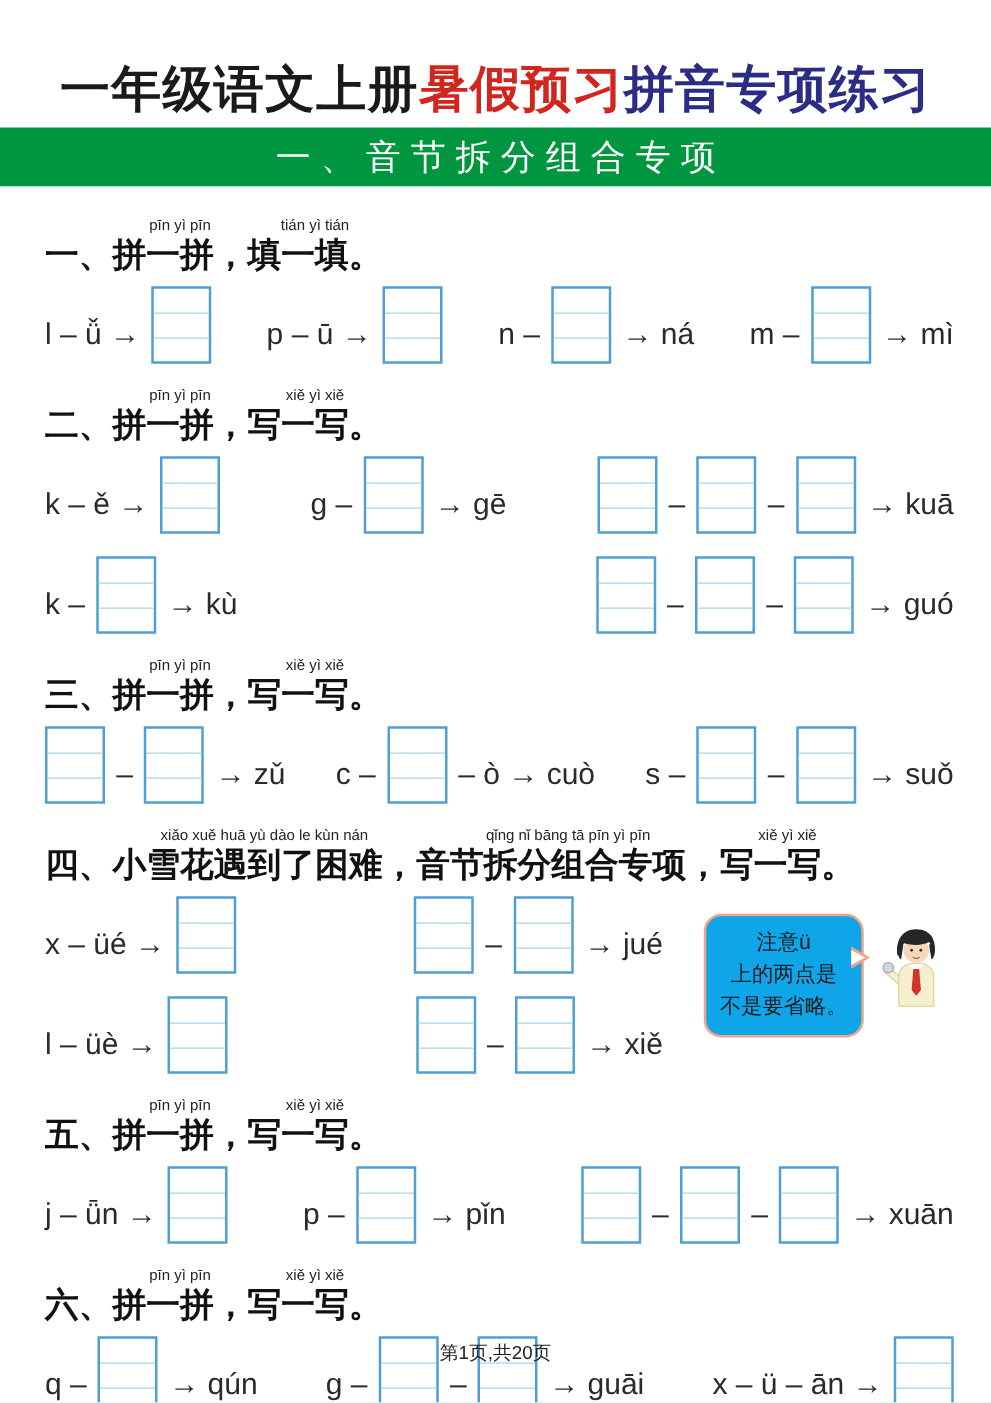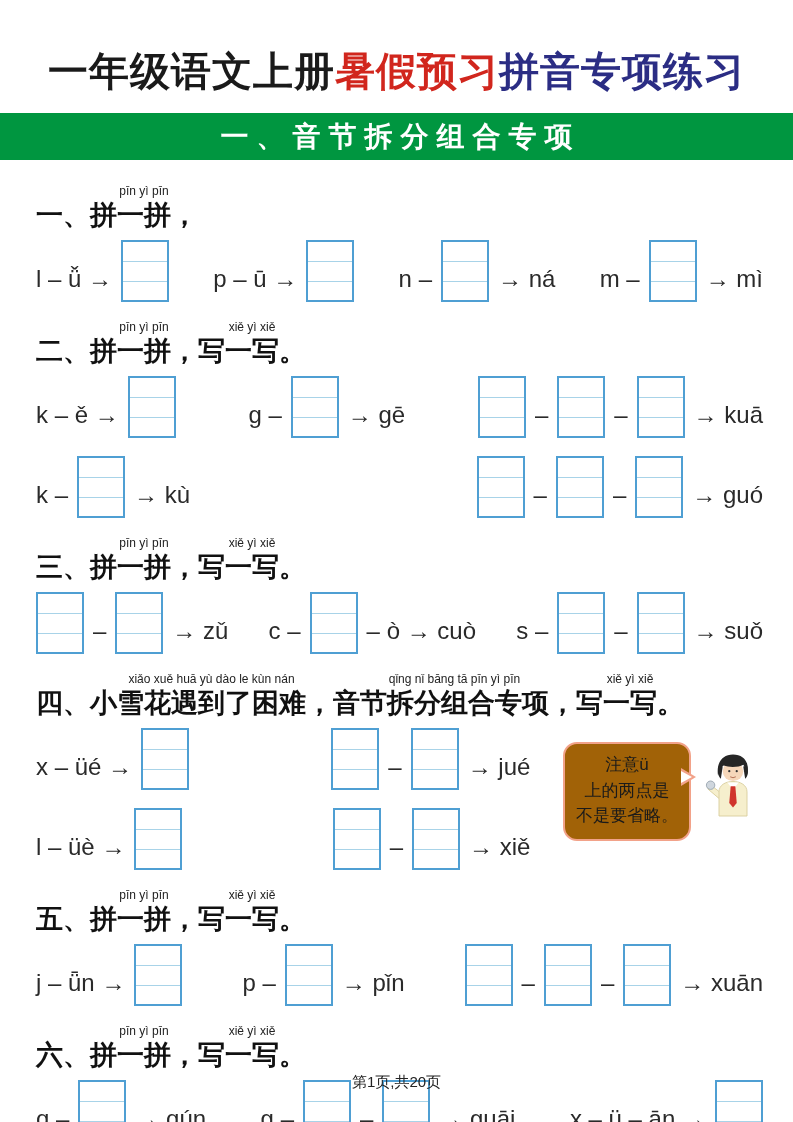--- a/index.html
+++ b/index.html
@@ -9,24 +9,24 @@
     position:relative; width:793px; height:1122px; margin:0 auto;
     background:#ffffff; overflow:hidden;
   }
   
   .title {
     margin-top:44px; text-align:center;
     font-size:40px; font-weight:700; letter-spacing:1px;
     font-family:"Liberation Sans", sans-serif;
   }
   .banner {
-    margin-top:14px; height:47px; width:100%;
+    margin-top:3px; height:47px; width:100%;
     background:var(--green,#009640);
     display:flex; align-items:center; justify-content:center;
-    color:#ffffff; font-size:28px; font-weight:700;
+    color:#ffffff; font-size:28px; font-weight:400;
     letter-spacing:8px; padding-left:8px;
   }
   
   .content { padding:14px 30px 0 36px; }
   .ex-section { position:relative; margin-bottom:2px; }
   .ex-heading { display:flex; align-items:flex-end; margin:10px 0 4px; }
   .seg { display:flex; flex-direction:column; align-items:center; }
   .seg-py { font-size:12px; color:#222; line-height:14px; white-space:pre; }
   .seg-cn { font-size:27px; font-weight:700; color:#111; line-height:34px; white-space:pre; }
   .rows-wrap { width:100%; }
@@ -48,21 +48,21 @@
   .pbox::before { top:19px; }
   .pbox::after  { top:39px; }
   
   .note-aside {
     position:absolute; right:2px; top:70px;
     display:flex; align-items:flex-start; gap:14px;
   }
   .note-bubble {
     position:relative; width:128px;
     border:2px solid var(--bubble-border,#f2a289); border-radius:14px;
-    background:#a16207; padding:8px 10px 10px;
+    background:#0ea5e9; padding:8px 10px 10px;
     font-size:17px; line-height:1.5; color:#1a1a1a;
   }
   .note-bubble::before {
     content:""; position:absolute; right:-16px; top:24px;
     border:9px solid transparent; border-left:15px solid var(--bubble-border,#f2a289);
   }
   .note-bubble::after {
     content:""; position:absolute; right:-9px; top:27px;
     border:6px solid transparent; border-left:11px solid #ffffff;
   }
@@ -85,20 +85,24 @@
   </div>
   <div class="content">
       <div class="ex-section">
         <div class="ex-heading">
           <div class="seg">
             <div class="seg-cn">一、</div>
           </div>
           <div class="seg">
             <div class="seg-py">pīn yì pīn</div>
             <div class="seg-cn">拼一拼，</div>
+          </div>
+          <div class="seg">
+            <div class="seg-py">tián yì tián</div>
+            <div class="seg-cn">填一填。</div>
           </div>
         </div>
         <div class="rows-wrap">
           <div class="ex-row">
             <div class="ex-item">
               <span class="ex-text">l – ǚ →</span>
               <div class="pbox"></div>
             </div>
             <div class="ex-item">
               <span class="ex-text">p – ū →</span>

